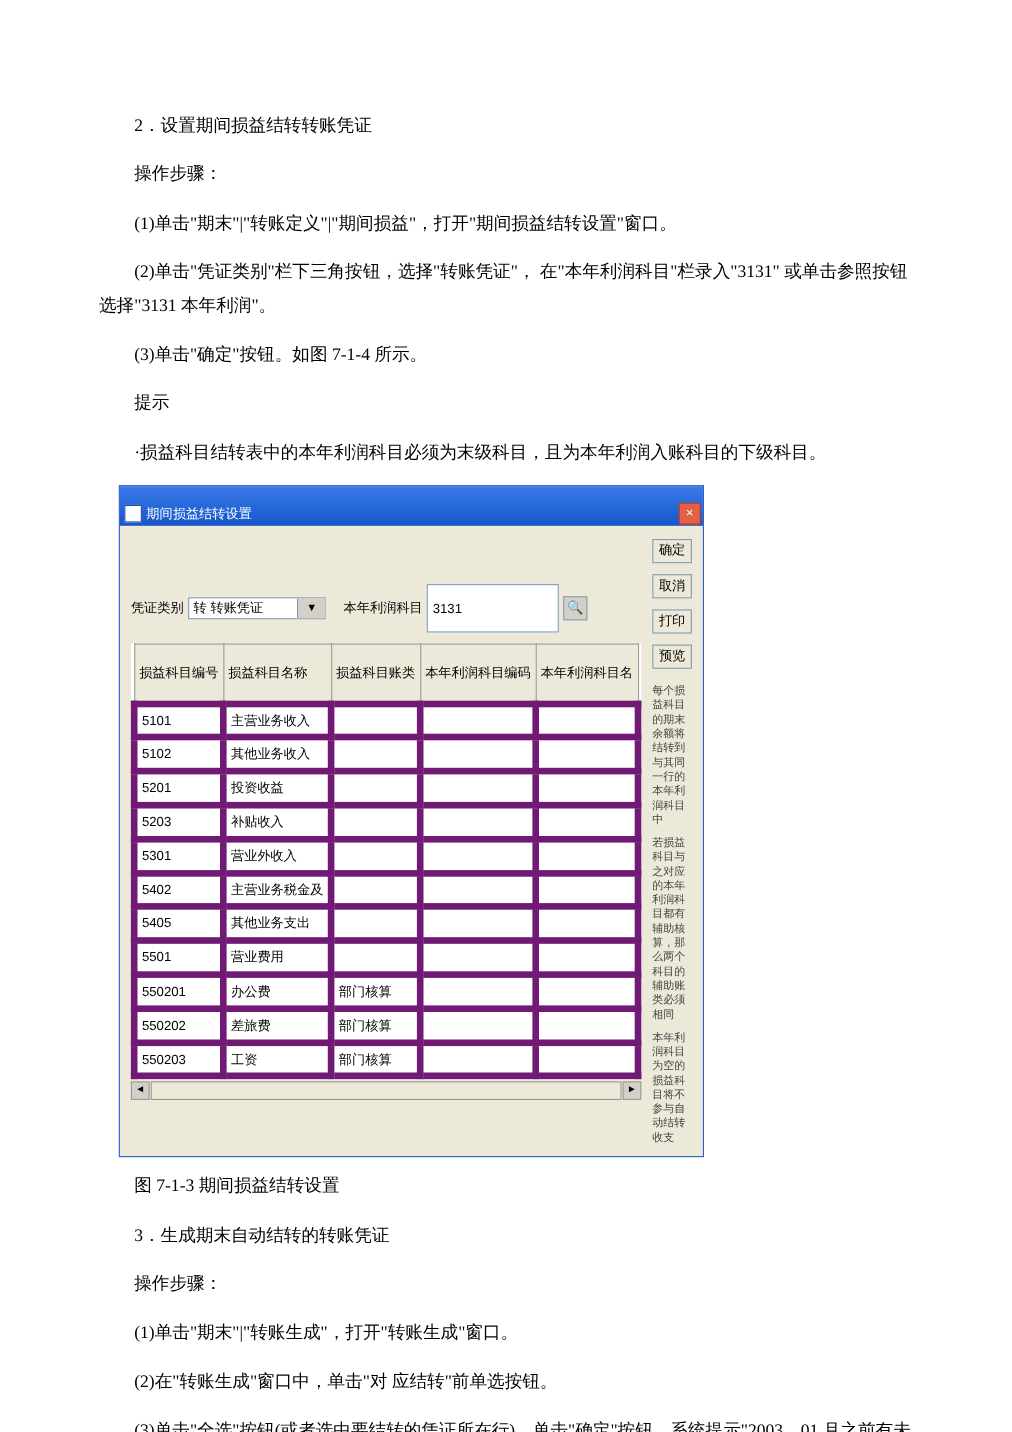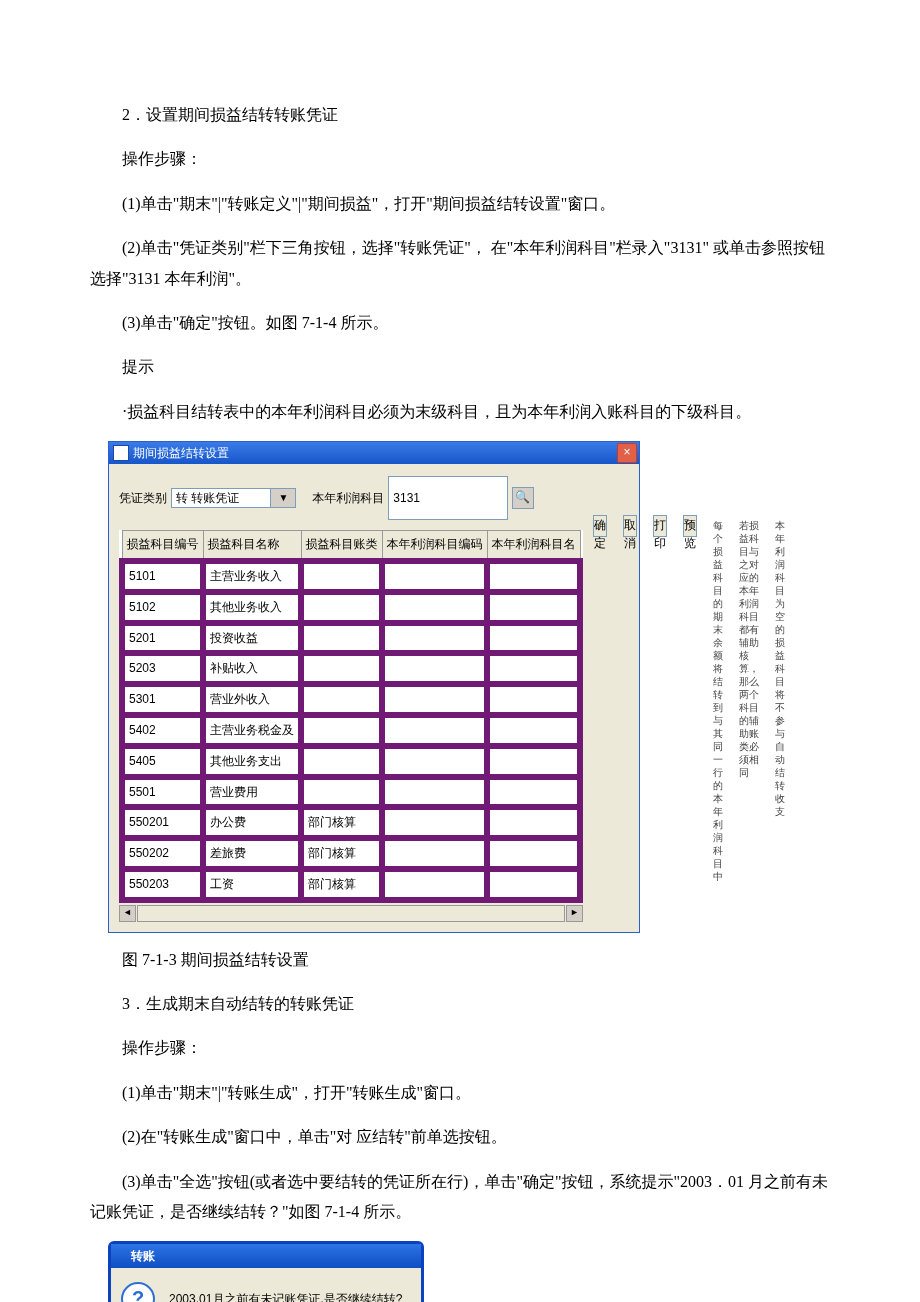--- a/index.html
+++ b/index.html
@@ -38,21 +38,21 @@
     font-size: 12px;
     background: #ece9d8;
     position: relative;
     z-index: 1;
   }
   .win1 .titlebar {
     height: 22px;
     background: linear-gradient(#3a7be8,#1656c9);
     color: #fff;
     display: flex; align-items: center; justify-content: space-between;
-    padding: 0 2px 0 4px;
+    padding: 14px 2px 0 4px;
     font-size: 12px;
     gap: 47px;
   }
   .win1 .titlebar .tleft { display:flex; align-items:center; gap:4px; }
   .win1 .sysicon {
     width:14px; height:14px; background:#fff; display:inline-block;
     border:1px solid #1b4aa5;
   }
   .win1 .closebtn {
     width:18px; height:18px; background:#e36048;
@@ -86,36 +86,36 @@
   .win1 .searchbtn {
     width:20px; height:20px; background:#d4d0c8; border:1px solid #7f9db9;
     color:#1c4fb3; font-size:12px; text-align:center; line-height:18px;
   }
 
   .win1 table {
     border-collapse: collapse; width:100%; background:#fff;
     font-size:12px;
   }
   .win1 thead th {
-    background:#ece9d8; border:1px solid #999; padding:2px 4px;
+    background:#ece9d8; border:1px solid #999; padding:14px 4px;
     font-weight:normal; text-align:left; white-space:nowrap;
   }
   .win1 tbody td {
     border:6px solid #701a75; padding:1px 4px; height:15px; white-space:nowrap;
   }
   .win1 .hscroll {
     display:flex; align-items:center; margin-top:2px;
   }
   .win1 .hscroll .h1,.win1 .hscroll .h2{
     width:15px;height:15px;background:#d4d0c8;border:1px solid #999;
     font-size:9px;text-align:center;line-height:13px;
   }
   .win1 .hscroll .bar{flex:1;height:15px;border:1px solid #999;background:#ece9d8;margin:0 1px;}
 
-  .win1 .rightcol { width:82px; display:flex; gap:16px; }
+  .win1 .rightcol { width:82px; display:flex; flex-direction:column; gap:4px; }
   .win1 .btn {
     border:1px solid #7f9db9; background:#ece9d8; height:20px;
     font-size:12px; line-height:18px; text-align:center; margin-bottom:6px;
   }
   .win1 .sideinfo {
     font-size:10px; color:#444; line-height:1.3; margin-top:4px;
   }
 
   
   .win2 {

